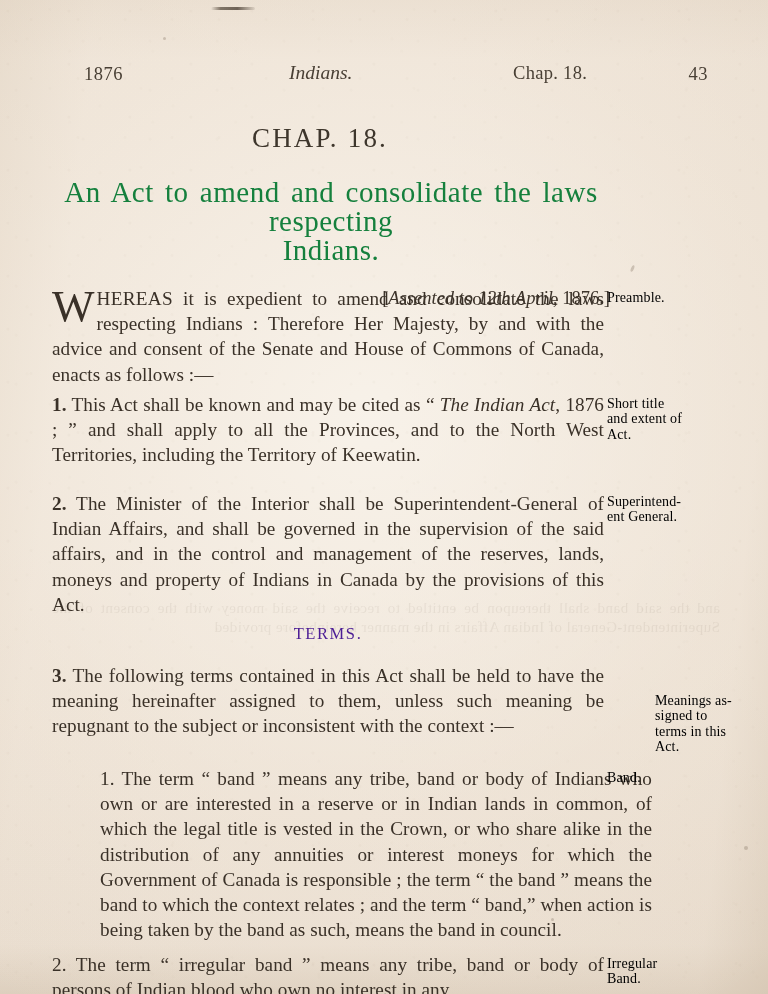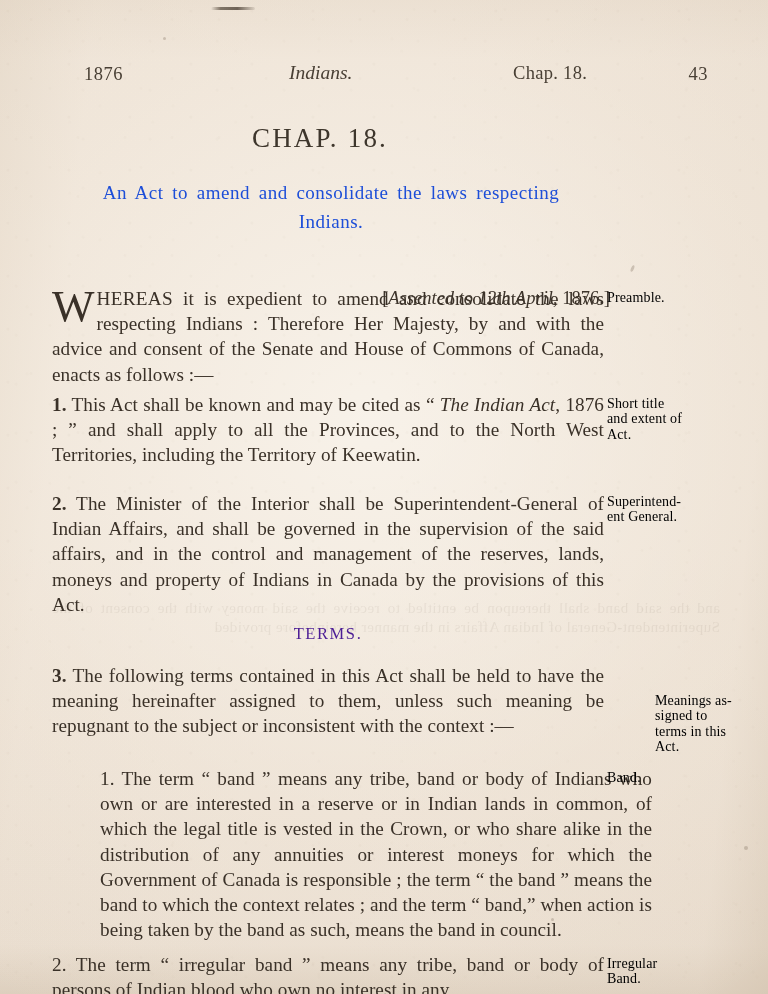--- a/index.html
+++ b/index.html
@@ -130,24 +130,24 @@
     letter-spacing: 2.2px;
     color: #3e362c;
   }
 
   .act-title {
     position: absolute;
     top: 178px;
     left: 52px;
     width: 558px;
     text-align: center;
-    font-size: 19px;
+    font-size: 29px;
     line-height: 29px;
     letter-spacing: 0.5px;
-    color: #1d4ed8;
+    color: #15803d;
   }
   .act-title .l1 { display: block; word-spacing: 3.5px; }
   .act-title .l2 { display: block; }
 
   .assent {
     position: absolute;
     top: 244px;
     left: 52px;
     width: 558px;
     text-align: right;

